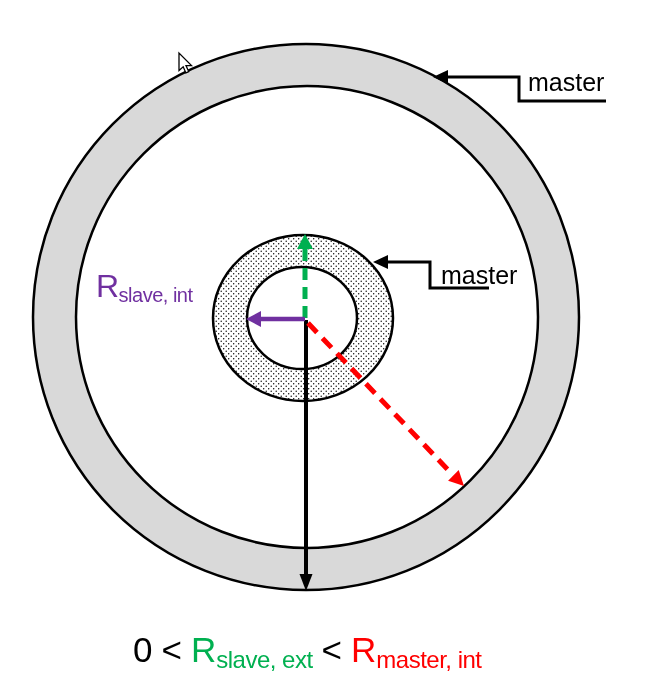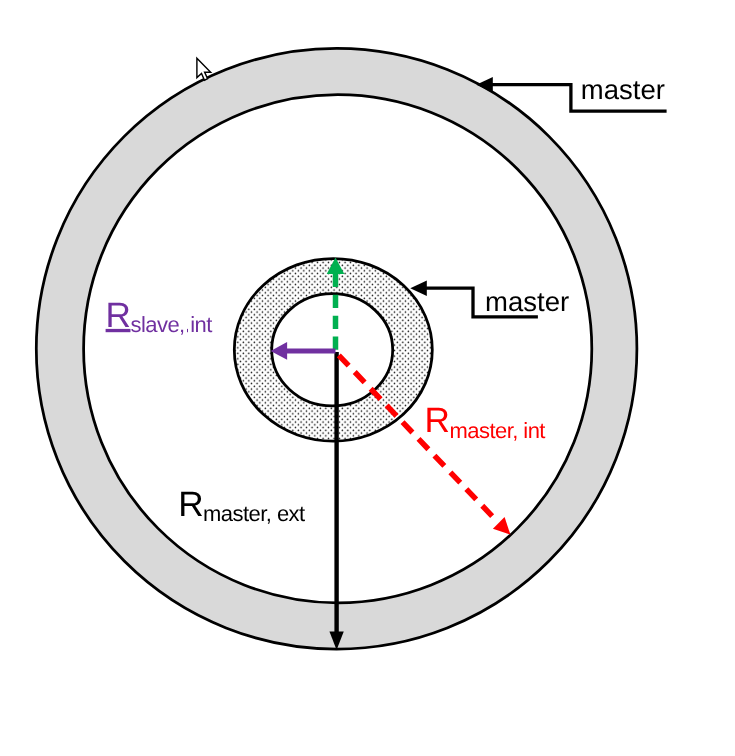--- a/index.html
+++ b/index.html
@@ -52,21 +52,21 @@
   .formula .op {
     margin: 0 9px;
   }
   .formula .rsub {
     font-size: 24px;
     letter-spacing: -0.5px;
     position: relative;
     top: 6px;
   }
   .c-green  { color: #00B050; }
-  .c-purple { color: #7030A0; text-decoration: underline; }
+  .c-purple { color: #7030A0; }
   .c-red    { color: #FF0000; }
   .c-black  { color: #000000; }
 </style>
 </head>
 <body>
 
 <div class="stage">
 
   <svg width="668" height="687" viewBox="0 0 668 687">
     <defs>
@@ -118,25 +118,22 @@
     </g>
 
     <polygon points="179,53 179,70.5 183.2,66.8 185.9,72.9 188.7,71.6 186,65.6 191.5,65.6" fill="#FFFFFF" stroke="#000000" stroke-width="1.3" stroke-linejoin="miter"></polygon>
   </svg>
 
 
   <div class="rlabel c-purple" style="left: 96px; top: 270px; color: rgb(112, 48, 160);">
     <span>R</span><span class="rsub">slave, int</span>
   </div>
 
-  <div class="rlabel c-red" style="left: 386px; top: 366px; color: rgb(255, 0, 0);">
-    <span>R</span><span class="rsub">master, int</span>
-  </div>
 
-  <div class="rlabel c-black" style="left: 162px; top: 442px; color: rgb(0, 0, 0);">
-    <span>R</span><span class="rsub">master, ext</span>
-  </div>
 
   <div class="callout-label" style="left:528px; top:70px;">master</div>
   <div class="callout-label" style="left:441px; top:263px;">master</div>
 
+  <div class="formula">
+    <span>0</span><span class="op">&lt;</span><span class="c-green" style="color: rgb(0, 176, 80);"><span>R</span><span class="rsub">slave, ext</span></span><span class="op">&lt;</span><span class="c-red" style="color: rgb(255, 0, 0);"><span>R</span><span class="rsub">master, int</span></span>
+  </div>
 
 </div>
 
 </body></html>

